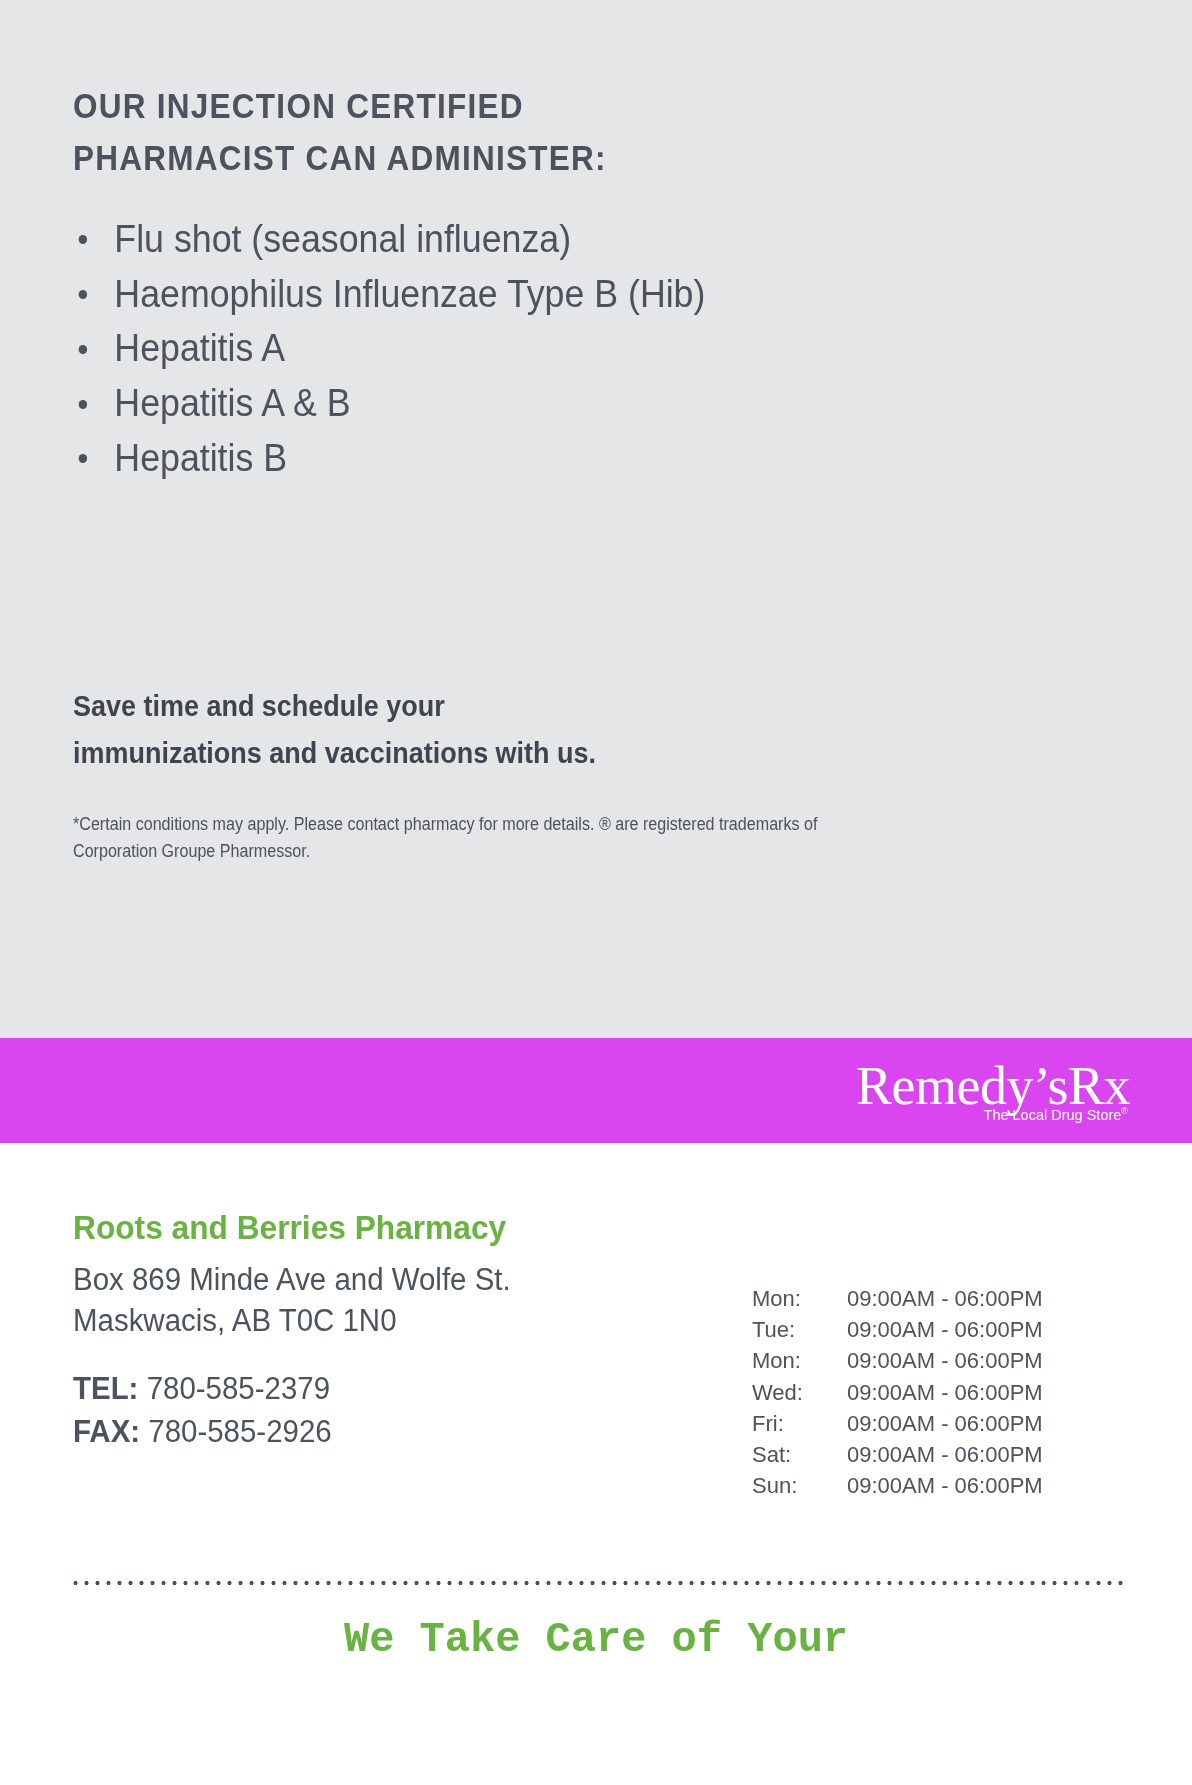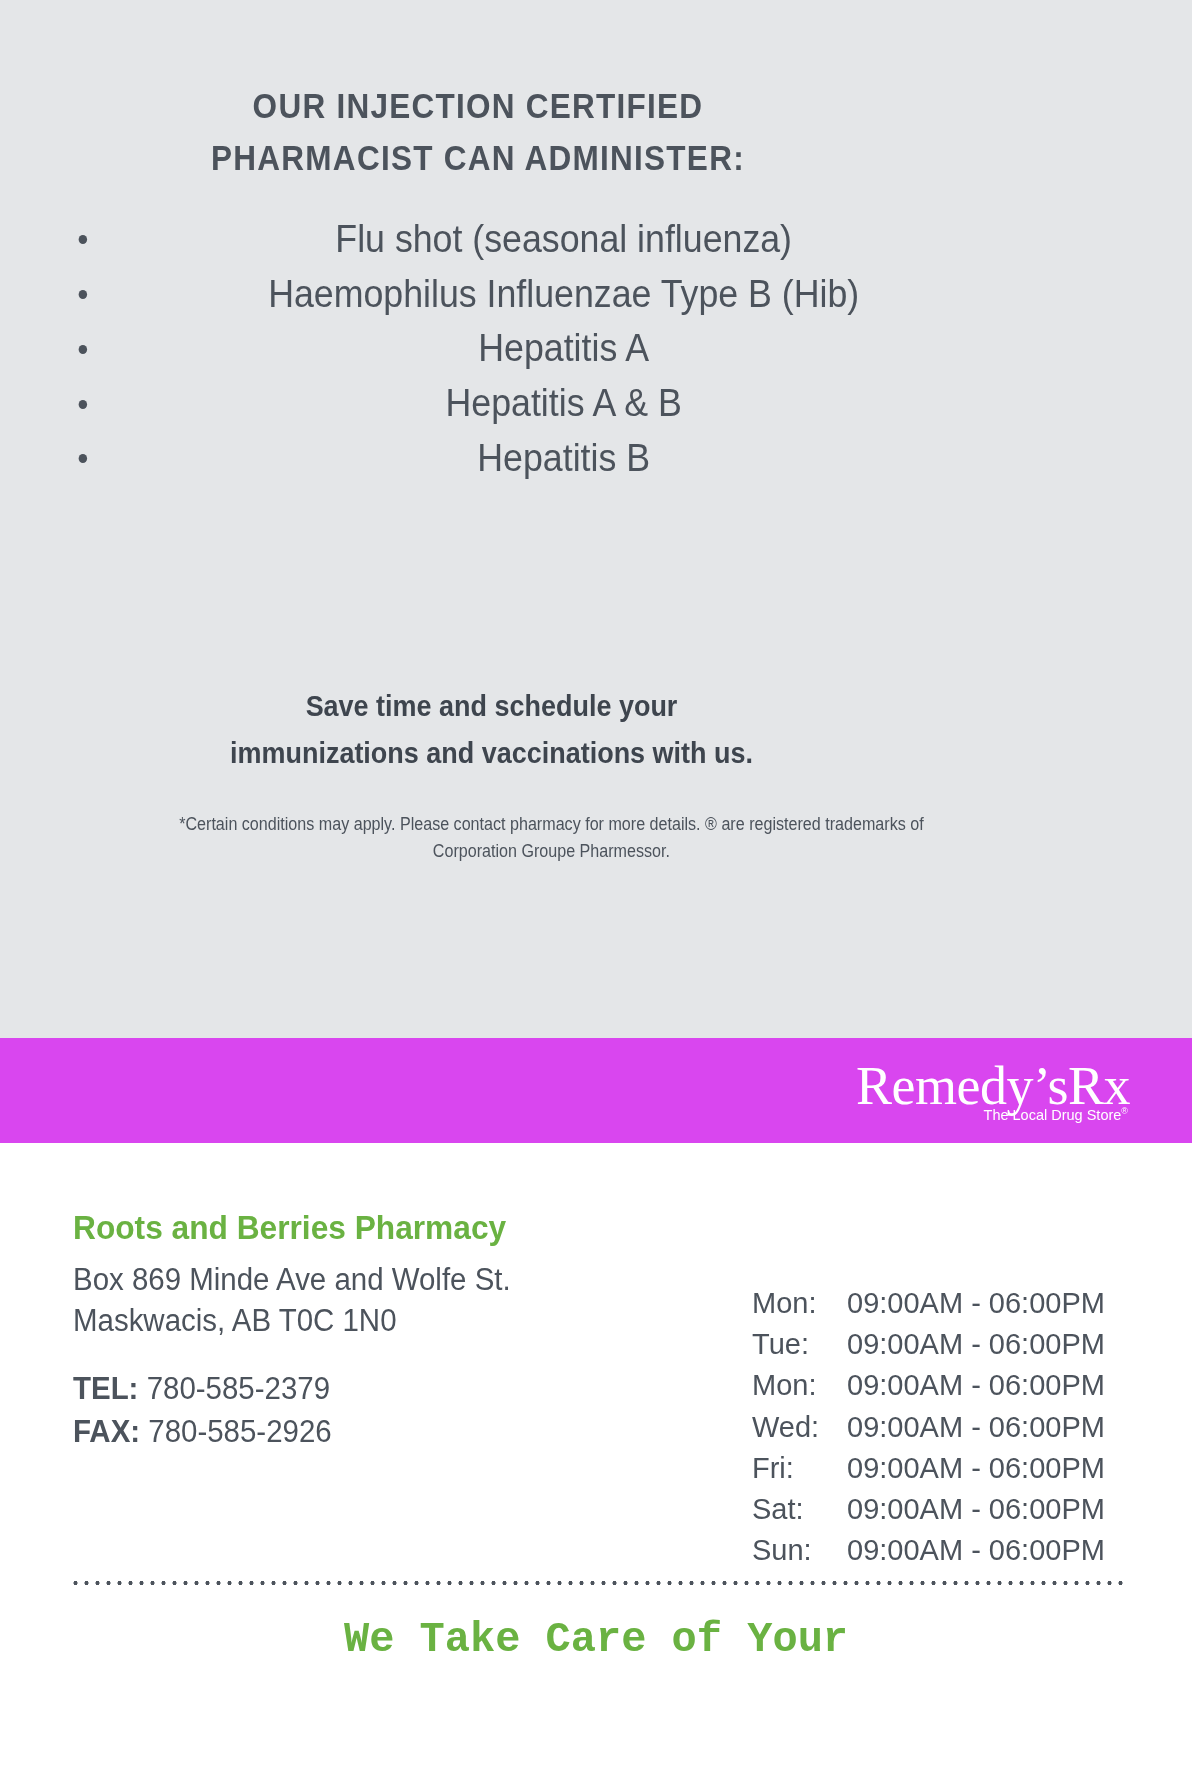--- a/index.html
+++ b/index.html
@@ -8,21 +8,20 @@
     background:#ffffff;
     font-family:"Liberation Sans", sans-serif;
     -webkit-font-smoothing:antialiased;
   }
   .page { position:relative; width:1192px; height:1785px; overflow:hidden; }
 
   
   .gray-panel {
     position:absolute; left:0; top:0; width:1192px; height:1038px;
     background:#e4e6e8;
-    text-align:center;
   }
   .heading {
     position:absolute; left:73px; top:80px; width:900px;
     font-size:35px; font-weight:bold;
     letter-spacing:1.4px; line-height:1.48;
     color:#4c535c;
     font-family:"Liberation Sans Narrow","Liberation Sans", sans-serif;
     transform:scaleX(0.90); transform-origin:left top;
   }
   .heading .hline { display:block; white-space:nowrap; }
@@ -105,21 +104,21 @@
     margin-top:26px; font-size:31px; color:#4c535c; line-height:1.38;
     font-family:"Liberation Sans Narrow","Liberation Sans", sans-serif;
     transform:scaleX(0.95); transform-origin:left top;
   }
   .phones .row { display:block; white-space:nowrap; }
   .phones .lbl { font-weight:bold; }
 
   .hours-block {
     position:absolute; left:752px; top:140px;
   }
-  .hours-row { display:flex; font-size:29px; color:#4c535c; line-height:1.42;
+  .hours-row { display:flex; font-size:22px; color:#4c535c; line-height:1.42;
     font-family:"Liberation Sans Narrow","Liberation Sans", sans-serif; }
   .hours-row .day { width:95px; white-space:nowrap; }
   .hours-row .time { white-space:nowrap; }
 
   .dotted-divider {
     position:absolute; left:70px; top:437px; width:1053px; height:6px;
     background-image:radial-gradient(circle, #4c535c 1.9px, transparent 2.2px);
     background-size:11px 6px; background-repeat:repeat-x;
     background-position:left center;
   }

